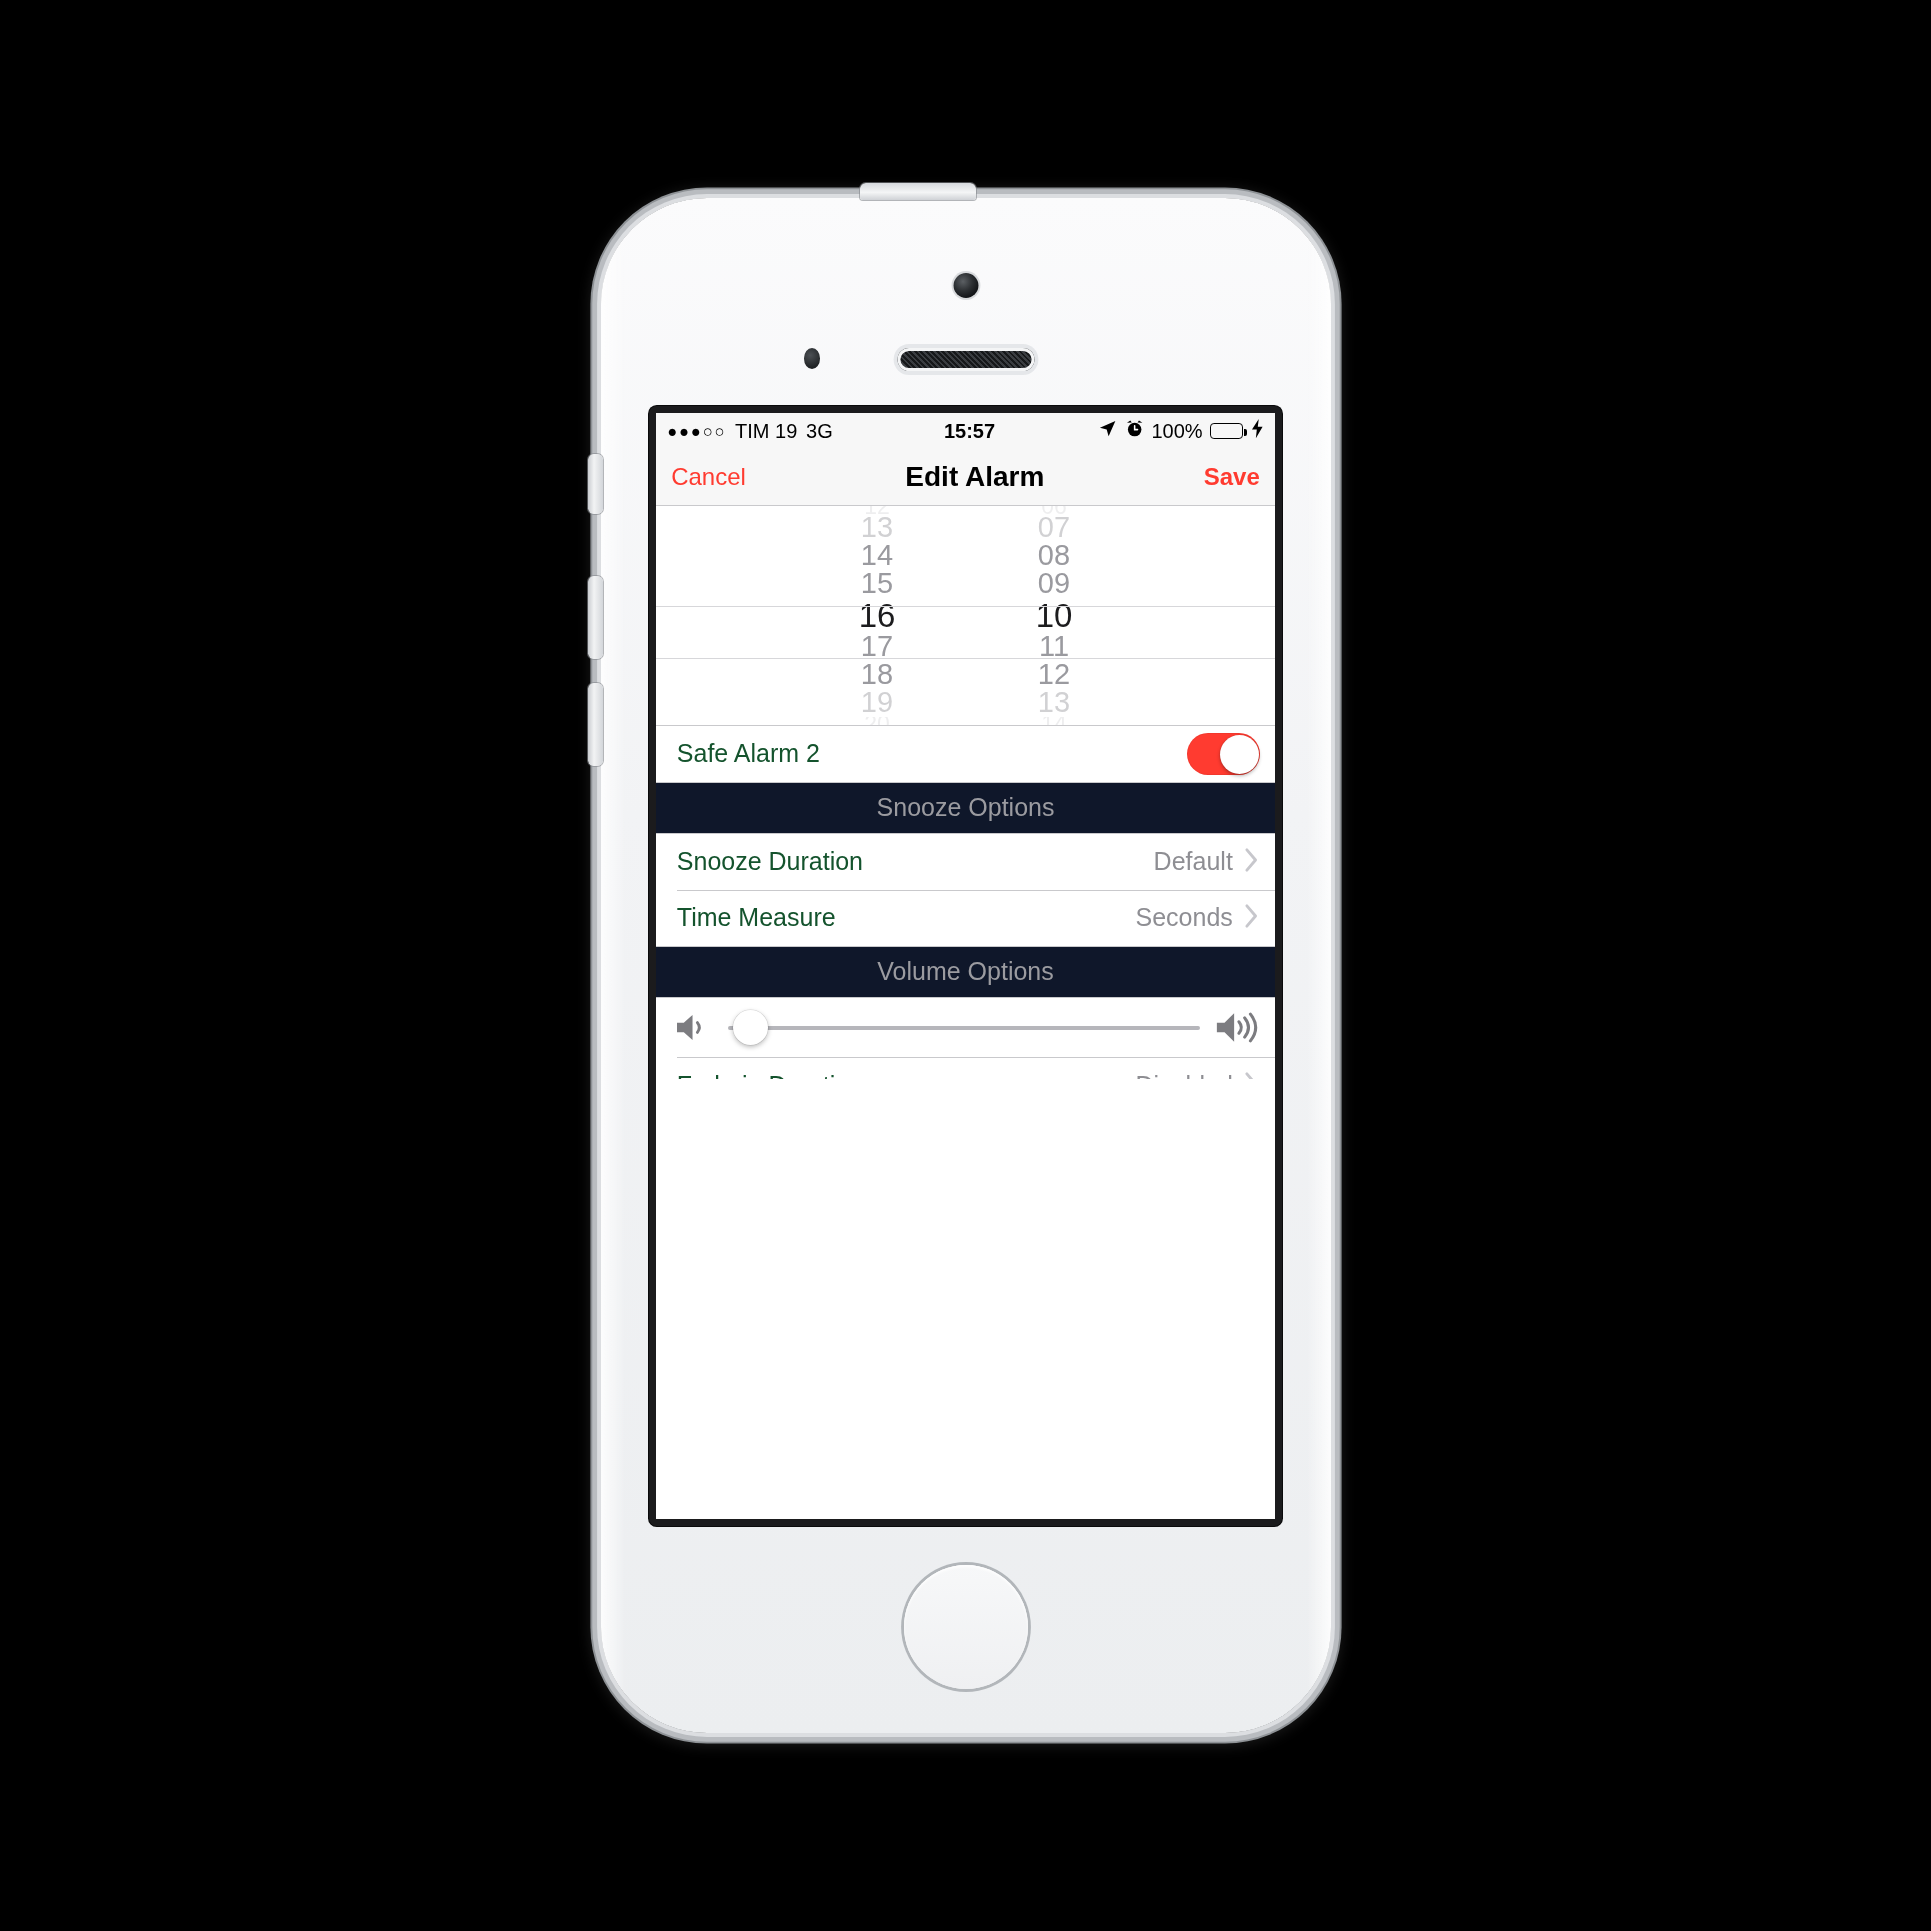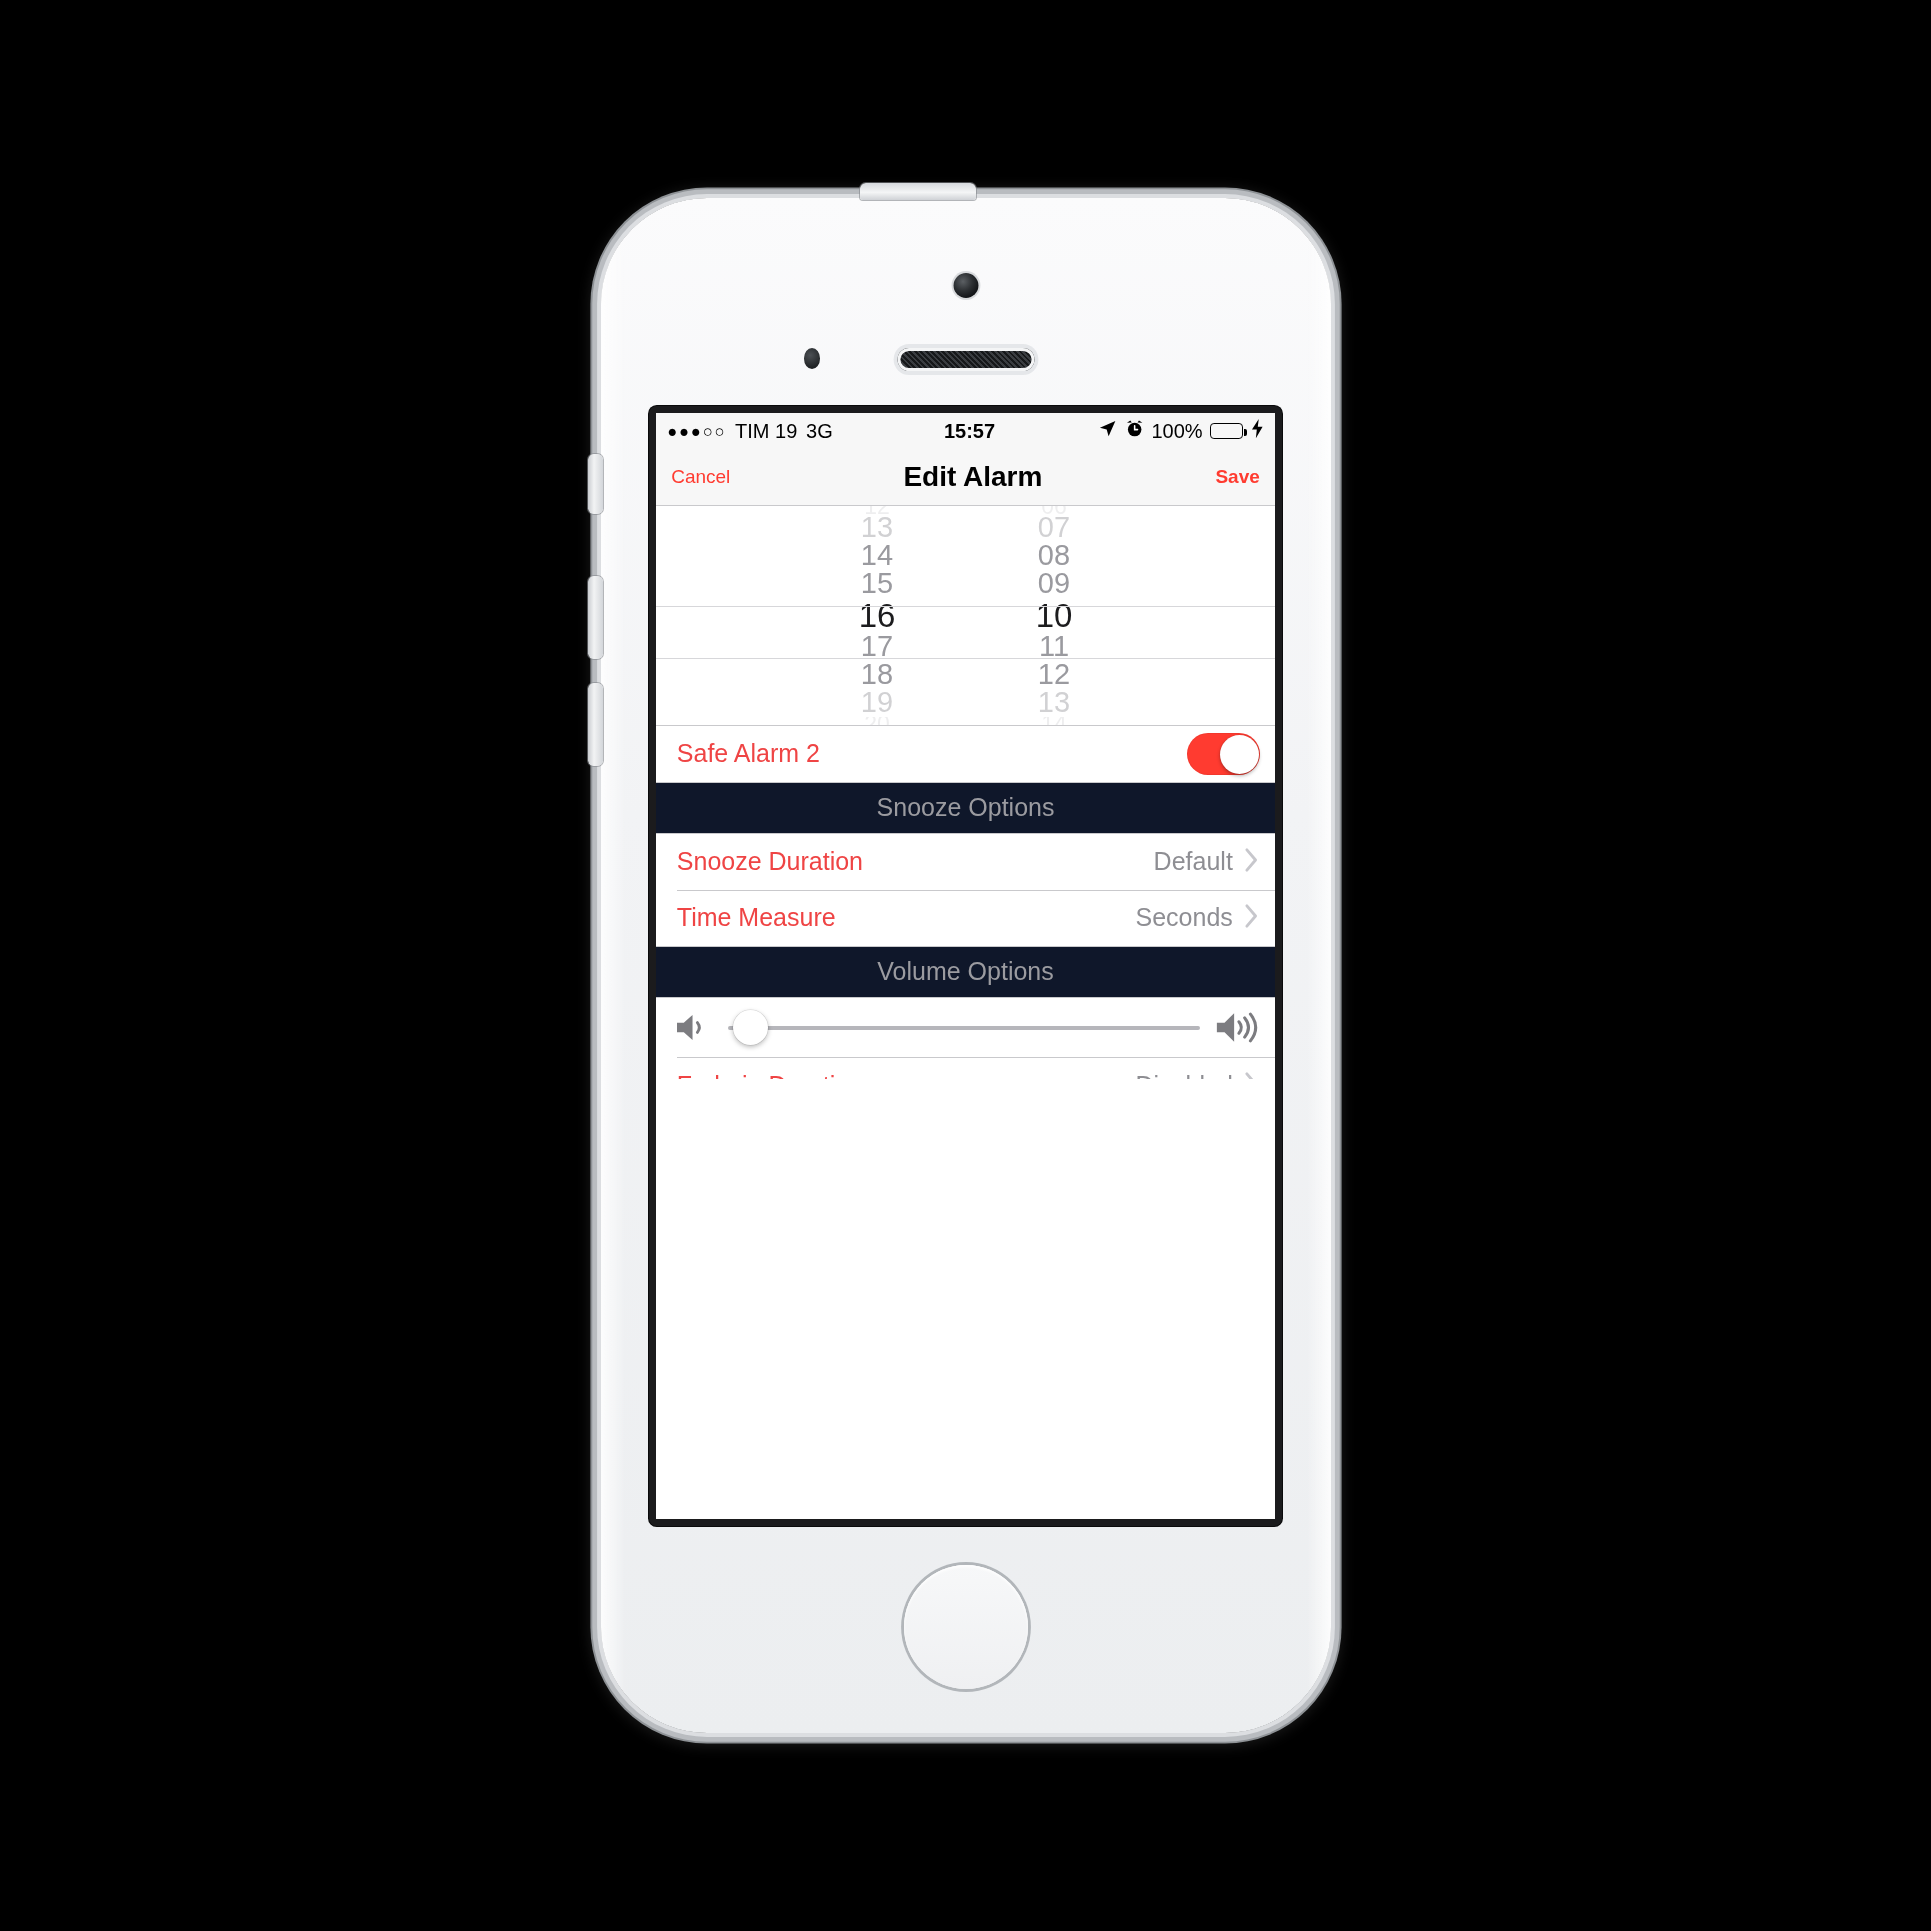--- a/index.html
+++ b/index.html
@@ -122,21 +122,21 @@
   }
   .batt-fill{ height:100%; width:100%; background:#4cd964; border-radius:1.9px; }
 
   
   .navbar{
     height:56px; background:#f7f7f7;
     display:flex; align-items:center; justify-content:space-between;
     padding:0 15.4px;
     border-bottom:1px solid #c9c9cc;
   }
-  .nav-btn{ color:#ff3b30; font-size:19px; background:none; border:none;
+  .nav-btn{ color:#ff3b30; font-size:24px; background:none; border:none;
             font-family:inherit; cursor:pointer; }
   .nav-btn.bold{ font-weight:bold; }
   .nav-title{ font-size:28px; font-weight:bold; color:#000; }
 
   
   .picker{
     position:relative; height:220px; background:#fff;
     overflow:hidden;
     border-bottom:1px solid #c9c9cc;
   }
@@ -161,21 +161,21 @@
   .row{
     height:56px; display:flex; align-items:center;
     padding:0 15.4px 0 21px; background:#fff;
     position:relative;
   }
   .row + .row::before,
   .row.sepl::before{
     content:''; position:absolute; left:21px; right:0; top:0; height:1px;
     background:#c9c9cc;
   }
-  .row-label{ font-size:25px; color:#ef4444; }
+  .row-label{ font-size:25px; color:#14532d; }
   .row-right{ margin-left:auto; display:flex; align-items:center; gap:11.6px; }
   .row-value{ font-size:25px; color:#8e8e93; }
   .chev{ color:#c7c7cc; font-size:26px; line-height:1; }
 
   
   .switch{
     width:73px; height:42px; border-radius:21px; background:#ff3b30;
     position:relative; box-shadow: inset 0 0 0 1px rgba(0,0,0,.05);
     cursor:pointer;
   }

